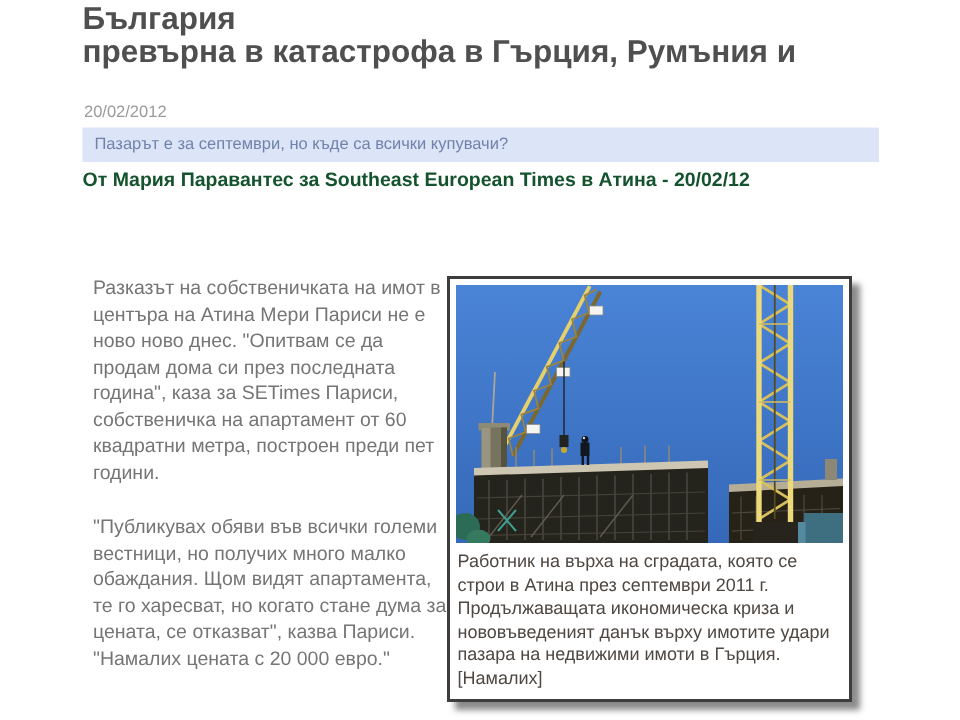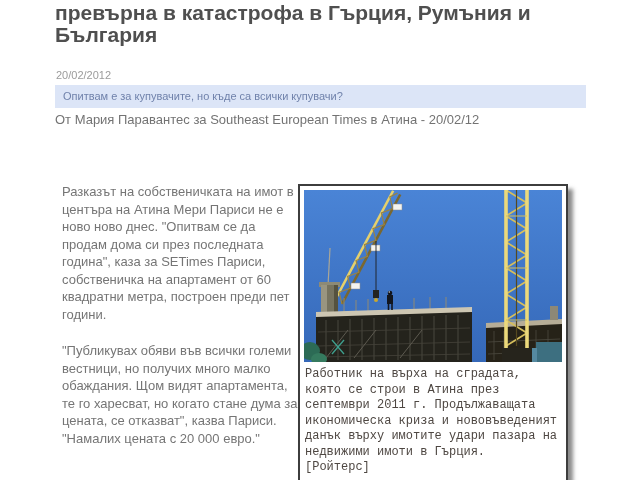--- a/index.html
+++ b/index.html
@@ -10,50 +10,50 @@
   .title{
     position:absolute;left:55px;top:2px;width:560px;
     font-size:21px;font-weight:bold;color:#4f4f4f;line-height:22px;
   }
   .date{position:absolute;left:56px;top:69px;font-size:11px;color:#9b9b9b;}
   .deck{
     position:absolute;left:55px;top:85px;width:523px;height:23px;line-height:23px;
     background:#dce5f7;color:#7082ab;font-size:11px;padding-left:8px;
     white-space:nowrap;overflow:hidden;
   }
-  .byline{position:absolute;left:55px;top:112px;font-size:13px;color:#737373;white-space:nowrap;}
+  .byline{position:absolute;left:55px;top:112px;font-size:13px;color:#14532d;white-space:nowrap;font-weight:bold;}
   .article{
     position:absolute;left:62px;top:183px;width:240px;
     font-size:13px;line-height:17.5px;color:#757575;
   }
   .article p{margin:0 0 19px 0;}
   .src-italic{}
   .figure{
     position:absolute;left:298px;top:184px;width:258px;
     background:#ffffff;border:2px solid #3d3d3d;padding:4px;
     box-shadow:5px 5px 4px rgba(110,110,110,0.8);
   }
   .photo{width:258px;height:172px;display:block;}
   .caption{
-    font-family:Liberation Mono, monospace;font-size:12px;line-height:15.5px;
+    font-family:Liberation Sans, sans-serif;font-size:12px;line-height:15.5px;
     color:#4e4742;margin-top:5px;padding:0 1px 2px 1px;
   }
   .credit{display:block;}
 </style>
 </head>
 <body>
 
 <div class="title">
+  <div>България</div>
   <div>превърна в катастрофа в Гърция, Румъния и</div>
-  <div>България</div>
 </div>
 
 <div class="date">20/02/2012</div>
 
-<div class="deck">Опитвам е за купувачите, но къде са всички купувачи?</div>
+<div class="deck">Пазарът е за септември, но къде са всички купувачи?</div>
 
 <div class="byline">От Мария Паравантес за Southeast European Times в Атина - 20/02/12</div>
 
 <div class="article">
   <p><span>Разказът на собственичката на имот в центъра на Атина Мери Париси не е ново ново днес. "Опитвам се да продам дома си през последната година", каза за </span><span class="src-italic">SETimes</span><span> Париси, собственичка на апартамент от 60 квадратни метра, построен преди пет години.</span></p>
   <p>"Публикувах обяви във всички големи вестници, но получих много малко обаждания. Щом видят апартамента, те го харесват, но когато стане дума за цената, се отказват", казва Париси. "Намалих цената с 20 000 евро."</p>
 </div>
 
 <div class="figure">
   <svg class="photo" viewBox="0 0 258 172" preserveAspectRatio="none" xmlns="http://www.w3.org/2000/svg">
@@ -163,15 +163,15 @@
         <line x1="202" y1="26" x2="223" y2="26"></line>
           <line x1="202" y1="78" x2="223" y2="78"></line>
         <line x1="202" y1="130" x2="223" y2="130"></line>
       </g>
       <rect x="198" y="158" width="30" height="14" fill="#26241c"></rect>
     </g>
   </svg>
 
   <div class="caption">
     <span>Работник на върха на сградата, която се строи в Атина през септември 2011 г. Продължаващата икономическа криза и нововъведеният данък върху имотите удари пазара на недвижими имоти в Гърция.</span>
-    <span class="credit">[Ройтерс]</span>
+    <span class="credit">[Намалих]</span>
   </div>
 </div>
 
 </body></html>

